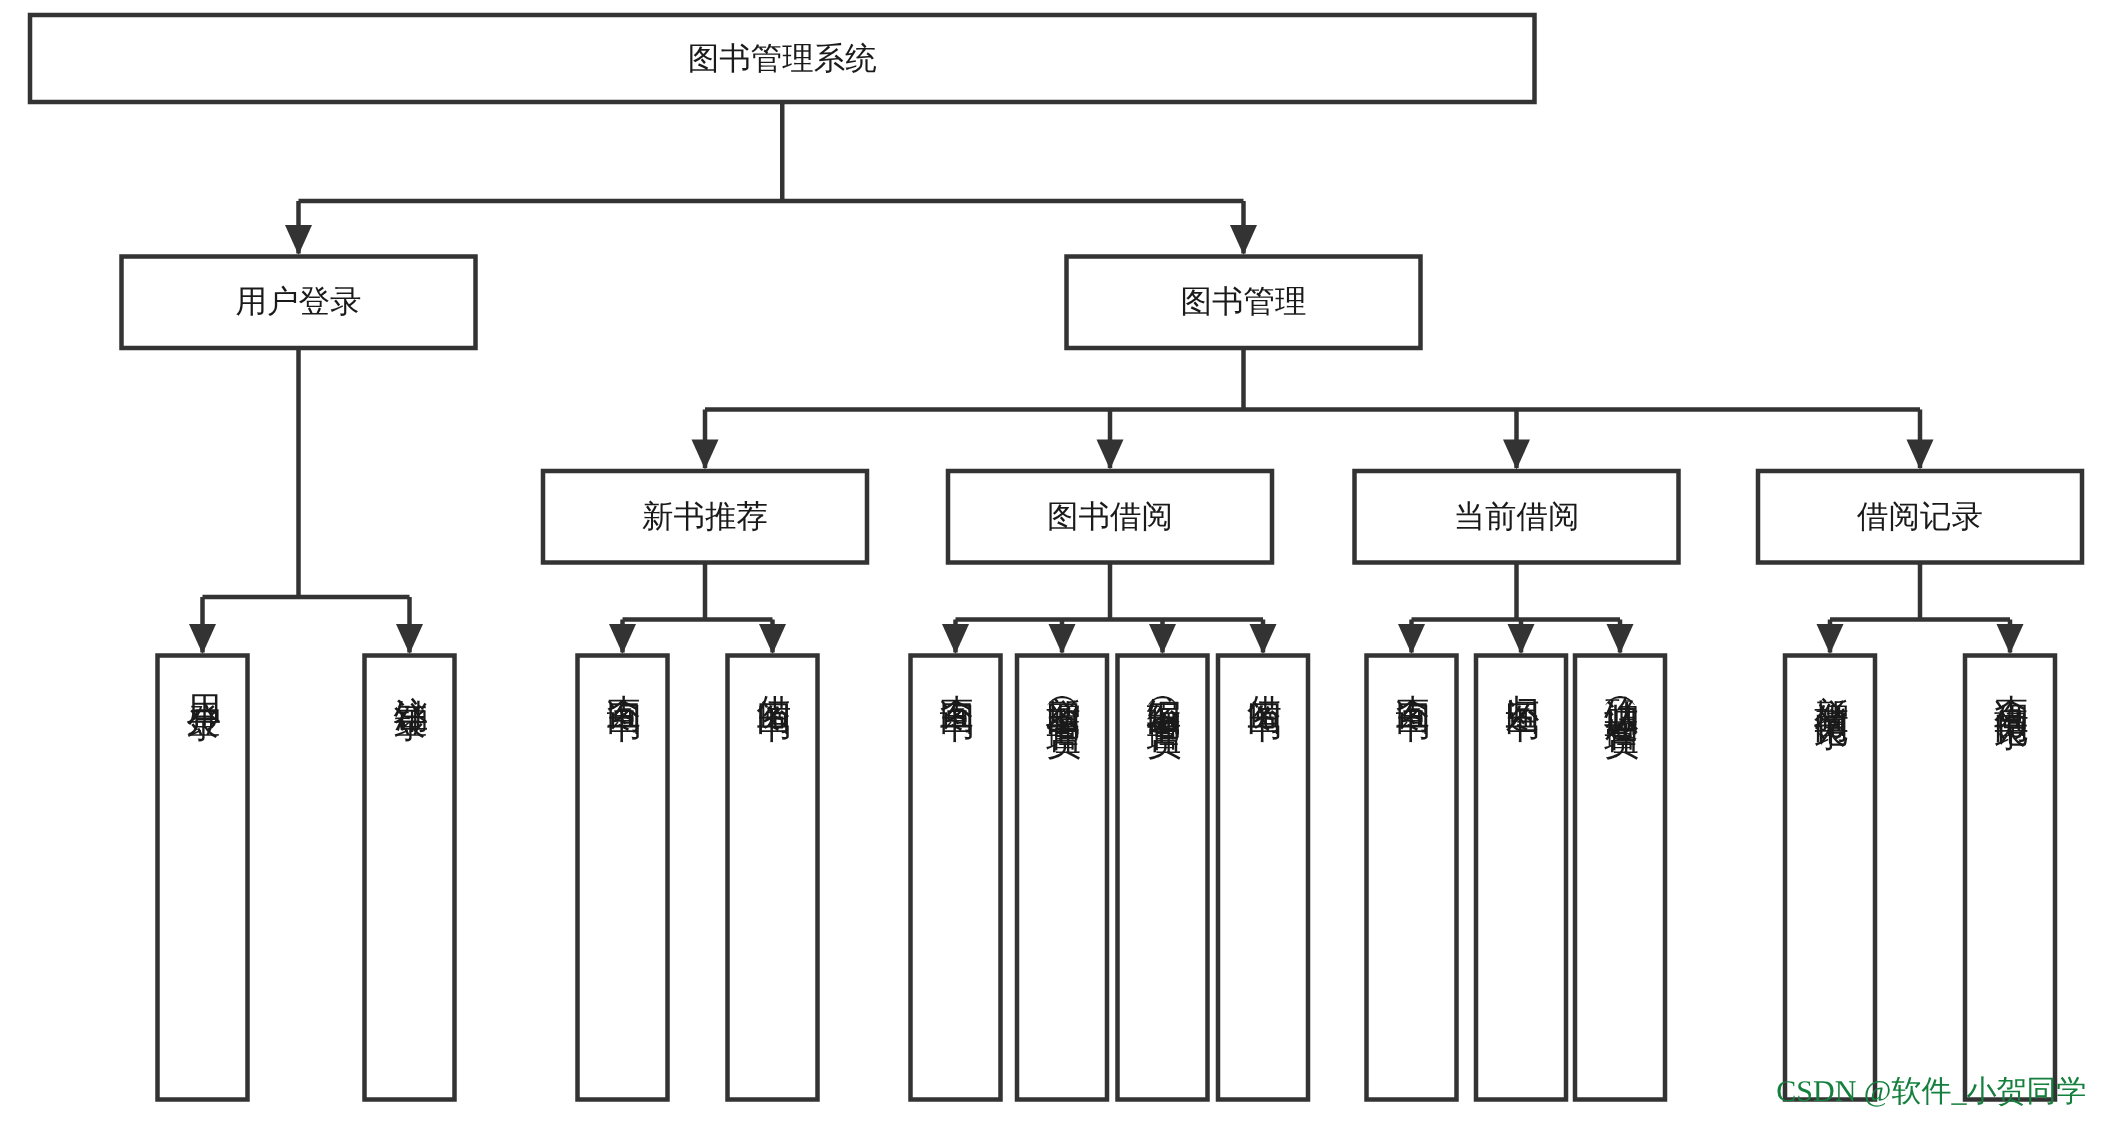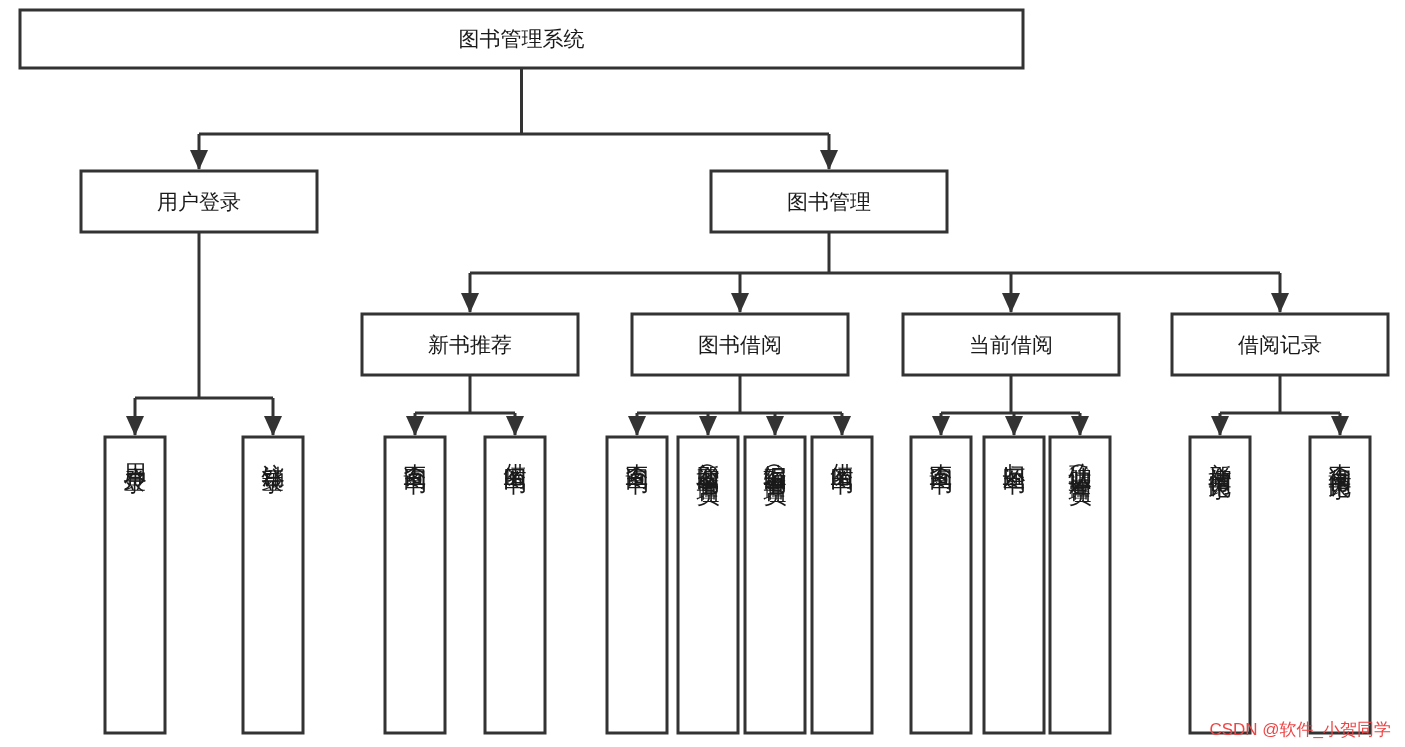--- a/index.html
+++ b/index.html
@@ -61,23 +61,23 @@
     font-size: 23px;
     line-height: 1;
     letter-spacing: 3px;
     color: #1a1a1a;
     white-space: nowrap;
   }
   .watermark {
     position: absolute;
     right: 14px;
     bottom: 6px;
-    font-family: Liberation Sans, sans-serif;
-    font-size: 17px;
-    color: #ef4444;
+    font-family: Liberation Serif, serif;
+    font-size: 20px;
+    color: #15803d;
     white-space: nowrap;
   }
 </style>
 </head>
 <body>
 
 <div id="diagram-root">
 
   <svg id="flow" viewBox="0 0 1405 747">
     <g id="edges-layer">

